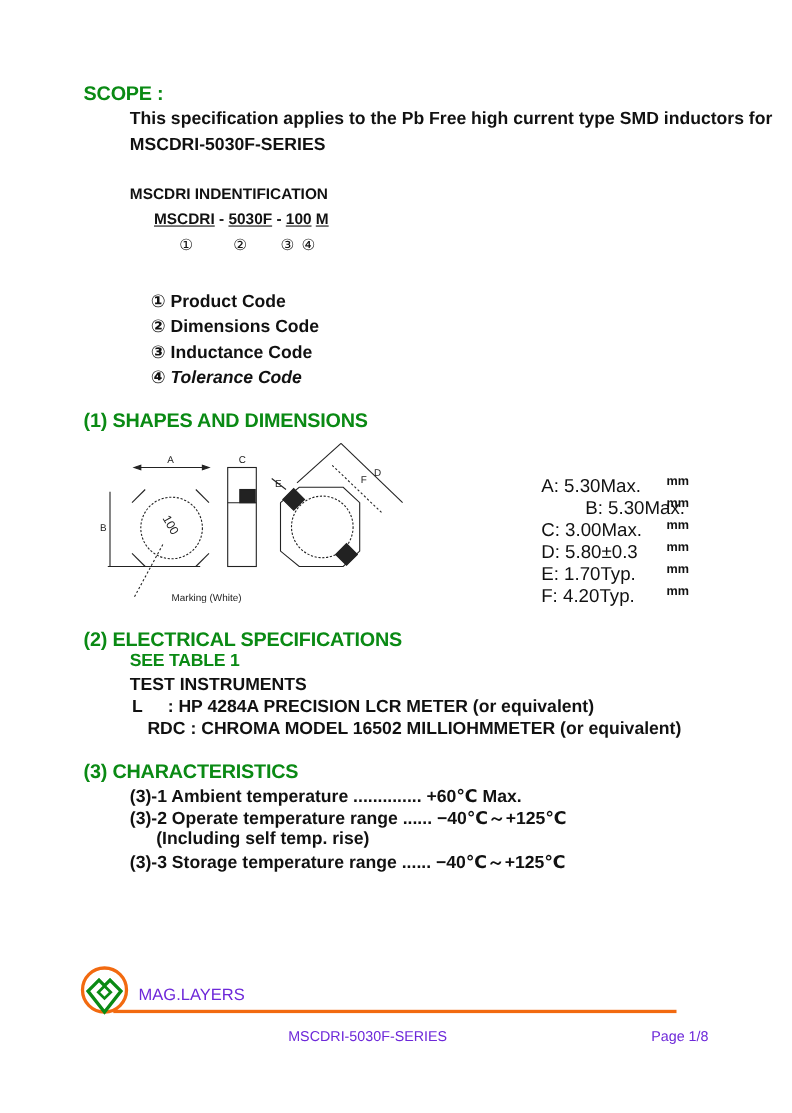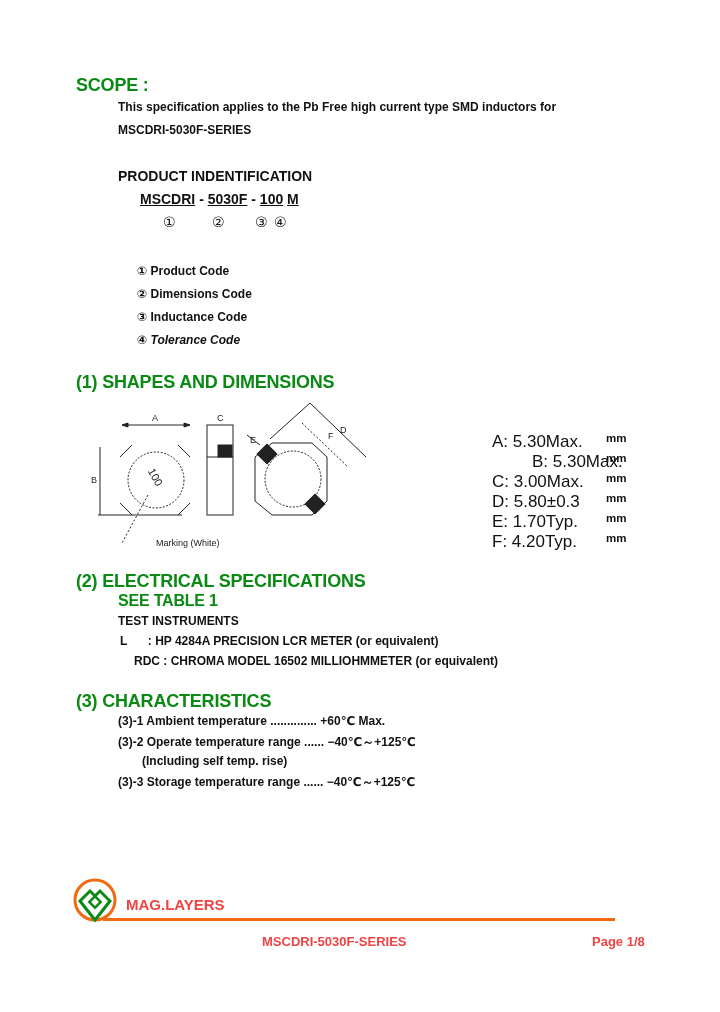--- a/index.html
+++ b/index.html
@@ -1,35 +1,35 @@
 <!DOCTYPE html>
 <html><head>
 <meta charset="utf-8">
 <style>
   html, body { margin: 0; padding: 0; background: #ffffff; }
   body { width: 720px; height: 1012px; position: relative; overflow: hidden;
          font-family: "Liberation Sans", "DejaVu Sans", sans-serif; color: #111; }
   .abs { position: absolute; white-space: nowrap; }
   .h-green { color: #0a8a14; font-weight: bold; font-size: 18px; letter-spacing: -0.2px; }
-  .body-txt { font-size: 12px; font-weight: bold; }
+  .body-txt { font-size: 16px; font-weight: bold; }
   .body-lg { font-size: 14px; font-weight: bold; }
   .u { text-decoration: underline; }
   .dim-row { position: absolute; left: 492px; font-size: 17px; font-weight: normal; }
   .dim-unit { position: absolute; left: 606px; font-size: 11.5px; font-weight: bold; }
-  .brand { color: #ef4444; font-weight: bold; }
+  .brand { color: #6d28d9; font-weight: normal; }
   .footer-line { position: absolute; left: 103px; top: 918px; width: 512px; height: 3px; background: #f26a10; }
 </style>
 </head>
 <body>
 
 <div class="abs h-green" style="left:76px;top:75px;">SCOPE :</div>
 <div class="abs body-txt" style="left:118px;top:100px;">This specification applies to the Pb Free high current type SMD inductors for</div>
 <div class="abs body-txt" style="left:118px;top:123px;">MSCDRI-5030F-SERIES</div>
 
-<div class="abs body-lg" style="left:118px;top:168px;">PRODUCT INDENTIFICATION</div>
+<div class="abs body-lg" style="left:118px;top:168px;">MSCDRI INDENTIFICATION</div>
 <div class="abs body-lg" style="left:140px;top:191px;">
   <span class="u">MSCDRI</span>
   <span>-</span>
   <span class="u">5030F</span>
   <span>-</span>
   <span class="u">100</span>
   <span class="u">M</span>
 </div>
 <div class="abs" style="left:163px;top:214px;font-size:14px;">①</div>
 <div class="abs" style="left:212px;top:214px;font-size:14px;">②</div>

